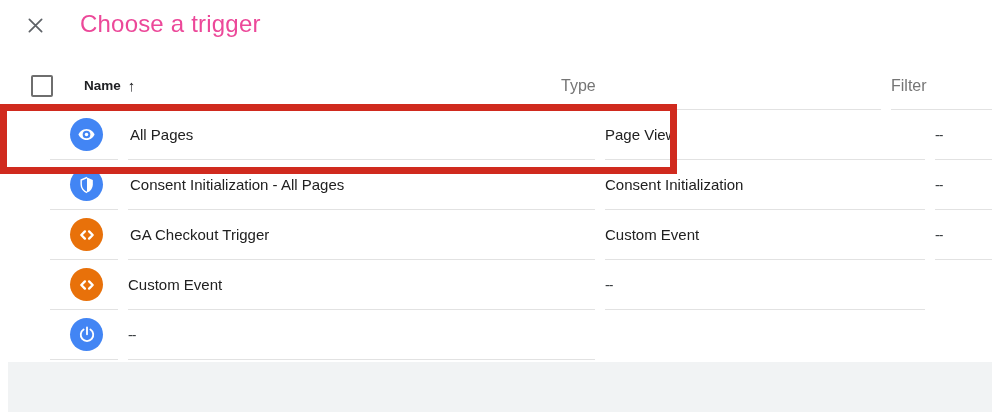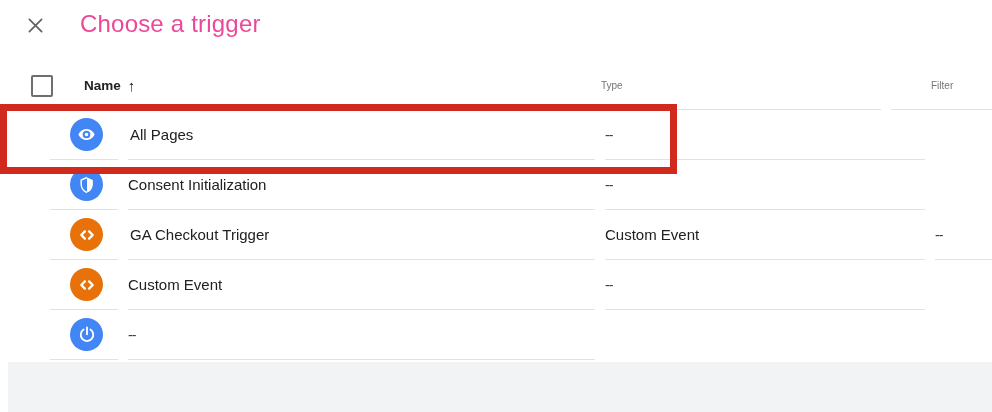--- a/index.html
+++ b/index.html
@@ -30,21 +30,21 @@
     display:flex;align-items:center;
     border-bottom:1px solid #e2e2e2;
   }
   .header-row .cell{height:47px;}
   .body-row .cell{height:49px;}
   .body-row{cursor:pointer;padding-left:44px;}
   .checkbox{
     margin-left:25px;width:18px;height:18px;
     border:2px solid #6e6e6e;border-radius:2px;background:#fff;cursor:pointer;
   }
-  .th{font-size:10px;color:#757575;font-weight:400;margin-left:40px;}
+  .th{font-size:16px;color:#757575;font-weight:400;}
   .th-name{font-size:13.5px;color:#202124;font-weight:700;display:flex;align-items:center;gap:7px;cursor:pointer;}
   .sort-arrow{font-size:15px;font-weight:400;color:#202124;}
   .name-cell,.type-cell{font-size:15px;color:#212121;}
   .filter-cell{font-size:14px;color:#3c4043;letter-spacing:-1px;}
   .name-cell{padding-left:2px;}
   .icon-circle{
     margin-left:20px;width:33px;height:33px;border-radius:50%;
     display:flex;align-items:center;justify-content:center;flex:0 0 auto;
   }
   
@@ -94,31 +94,33 @@
         <div class="cell">
           <div class="icon-circle" style="background: rgb(66, 133, 244);">
             <svg width="21" height="21" viewBox="0 0 24 24">
       <path d="M12 5.6C7.6 5.6 4.1 8.8 2.8 12c1.3 3.2 4.8 6.4 9.2 6.4s7.9-3.2 9.2-6.4C19.9 8.8 16.4 5.6 12 5.6z" fill="#fff"></path>
       <circle cx="12" cy="12" r="4.4" fill="#4285f4"></circle>
               <circle cx="12" cy="12" r="2" fill="#fff"></circle>
             </svg>
           </div>
         </div>
         <div class="cell name-cell">All Pages</div>
+        <div class="cell type-cell">Page View</div>
         <div class="cell filter-cell">--</div>
       </div>
       <div class="grid-row body-row">
         <div class="cell">
           <div class="icon-circle" style="background: rgb(66, 133, 244);">
             <svg width="20" height="20" viewBox="0 0 24 24">
       <path d="M12 3l7 3v5c0 4.6-3 8.9-7 10z" fill="#fff"></path>
       <path d="M12 3L5 6v5c0 4.6 3 8.9 7 10" fill="none" stroke="#fff" stroke-width="1.7"></path>
             </svg>
           </div>
         </div>
+        <div class="cell name-cell">Consent Initialization - All Pages</div>
         <div class="cell type-cell">Consent Initialization</div>
         <div class="cell filter-cell">--</div>
       </div>
       <div class="grid-row body-row">
         <div class="cell">
           <div class="icon-circle" style="background: rgb(232, 113, 10);">
             <svg width="22" height="22" viewBox="0 0 24 24" fill="none" stroke="#fff" stroke-width="2.6" stroke-linecap="round" stroke-linejoin="round">
       <path d="M9.7 8.1L5.8 12l3.9 3.9"></path>
               <path d="M14.3 8.1l3.9 3.9-3.9 3.9"></path>
             </svg>

